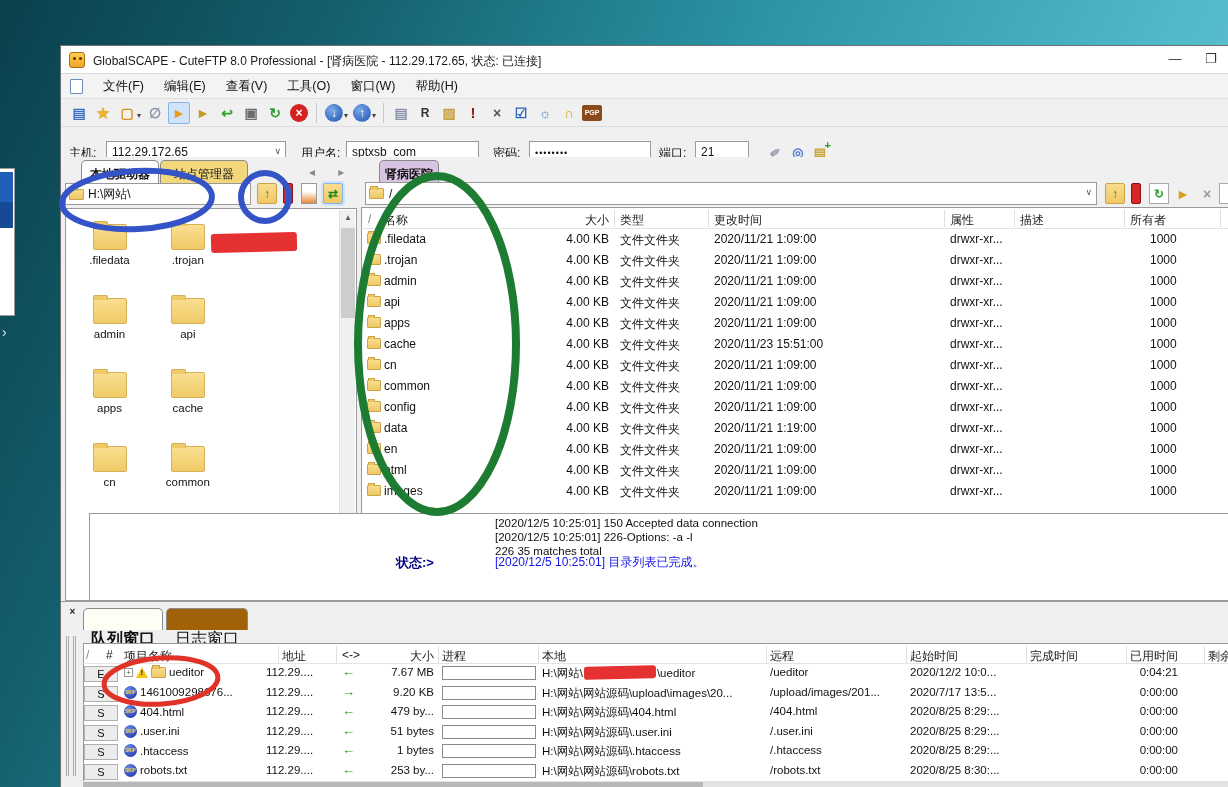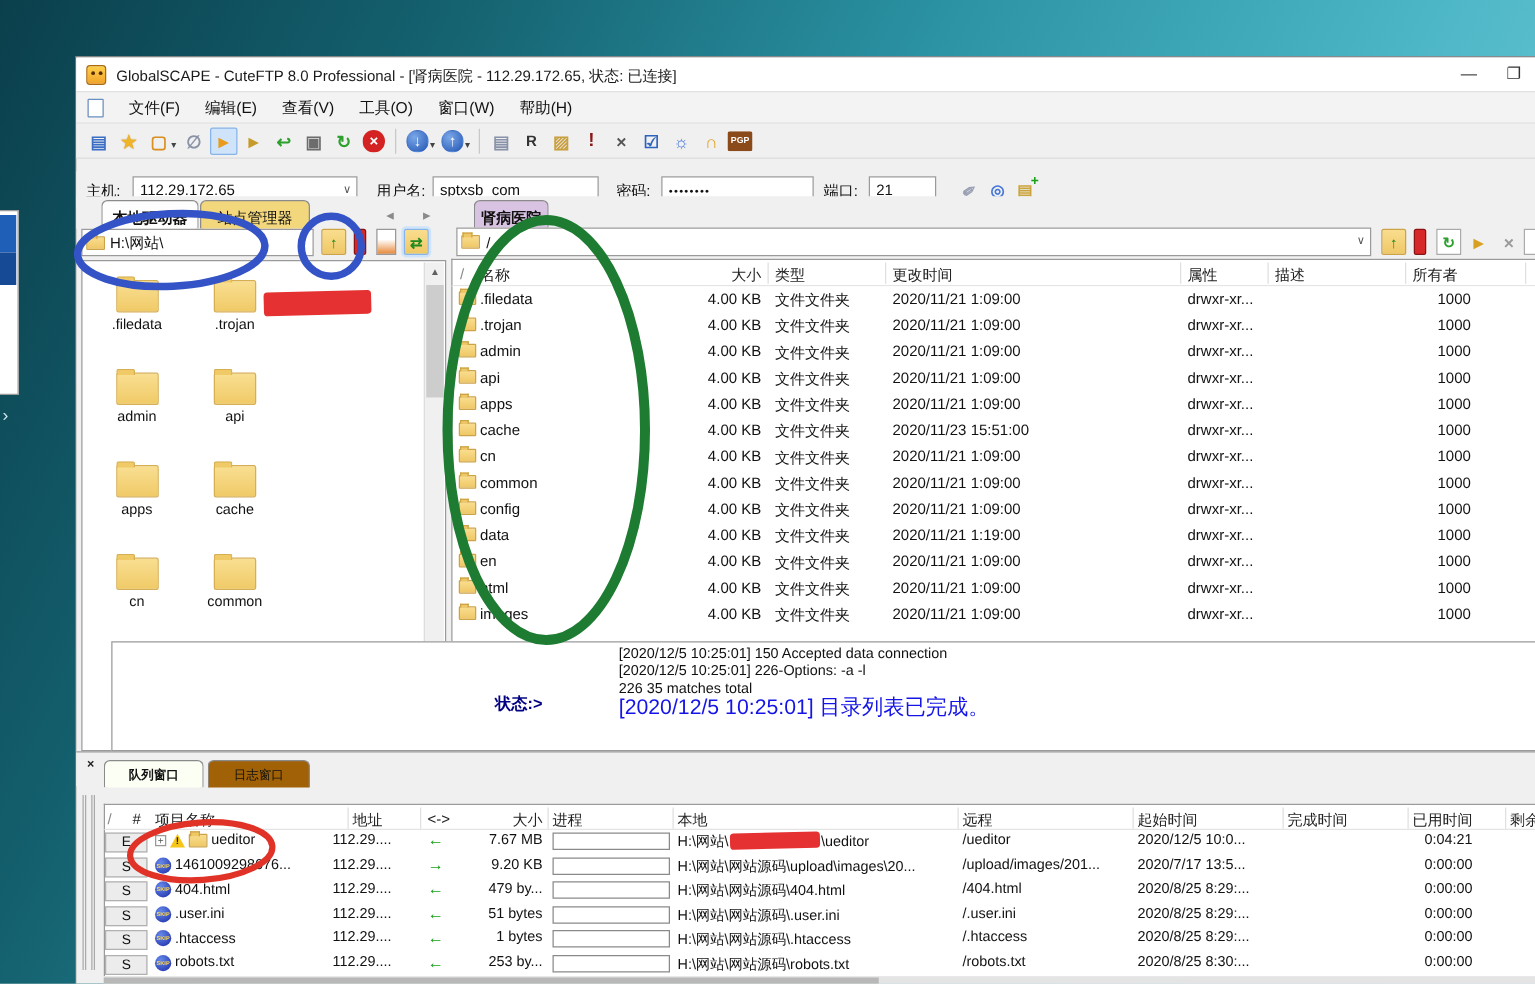--- a/index.html
+++ b/index.html
@@ -99,26 +99,26 @@
   .rc { position:absolute; top:3px; font-size:12px; white-space:nowrap; }
   .rfold { position:absolute; left:5px; top:4px; width:14px; height:11px; background:linear-gradient(#f9dd8e,#efc866); border:1px solid #cda348; border-radius:1px; }
   .rfold::before { content:""; position:absolute; top:-3px; left:0; width:5px; height:2px; background:#efc866; border:1px solid #cda348; border-bottom:none; }
   .rc-name{left:22px;} .rc-size{left:125px; width:122px; text-align:right;}
   .rc-type{left:258px;} .rc-mod{left:352px;} .rc-attr{left:588px;} .rc-owner{left:768px;margin-left:20px;}
 
   
   .logpane { left:4px; top:467px; width:1164px; height:88px; background:#fff; border:1px solid #9a9a9a;margin-left:24px; }
   .log-line { position:absolute; left:405px; font-size:11.5px; color:#111; white-space:nowrap; }
   .log-status-label { position:absolute; left:306px; top:40px; font-size:13px; color:#000080; font-weight:bold; }
-  .log-status-line { position:absolute; left:405px; top:40px; font-size:17px; color:#1414e6; white-space:nowrap; }
+  .log-status-line { position:absolute; left:405px; top:40px; font-size:12px; color:#1414e6; white-space:nowrap; }
 
   
   .qtabs { left:0; top:555px; width:1168px; height:28px; background:#f0f0f0; border-top:1px solid #9a9a9a; }
   .qclose { position:absolute; left:5px; top:4px; width:13px; height:13px; font-size:10px; font-weight:bold; line-height:12px; text-align:center; color:#222; }
-  .qtab { position:absolute; top:6px; height:22px; border:1px solid #8a8a8a; border-bottom:none; border-radius:5px 5px 0 0; font-size:10px; font-weight:bold; text-align:center; padding-top:4px; }
+  .qtab { position:absolute; top:6px; height:22px; border:1px solid #8a8a8a; border-bottom:none; border-radius:5px 5px 0 0; font-size:16px; font-weight:bold; text-align:center; padding-top:20px; }
   .qtab-queue { left:22px; width:80px; background:#fbfff4; }
   .qtab-log { left:105px; width:82px; background:#a16207; font-weight:normal; }
   .qgrip { left:5px; top:590px; width:3px; height:140px; border-left:1px solid #aaa; border-right:1px solid #aaa; }
   .qgrip2 { left:12px; top:590px; width:3px; height:140px; border-left:1px solid #aaa; border-right:1px solid #aaa; }
 
   .qheader { left:22px; top:597px; width:1146px; height:21px; background:#fff; border:1px solid #9a9a9a; border-bottom:1px solid #e4e4e4; }
   .qlist { left:22px; top:618px; width:1146px; height:117px; background:#fff; border-left:1px solid #9a9a9a; border-right:1px solid #9a9a9a; overflow:hidden; }
   .qrow { position:relative; height:19.5px; width:100%; }
   .qc { position:absolute; top:2px; font-size:11.5px; white-space:nowrap; }
   .qstatus { left:0; width:34px; height:16px; background:#ececec; border:1px solid #b0b0b0; text-align:center; line-height:15px; font-size:11px; }
@@ -601,21 +601,21 @@
           </span>
           <span class="qc qaddr">112.29....</span>
           <span class="qc qdir">←</span>
           <span class="qc qsize">7.67 MB</span>
           <span class="qprog">
             <span class="qfill p-green" style="width: 99%;"></span>
             <span class="qplabel">99%</span>
           </span>
           <span class="qc qlocal"><span>H:\网站\</span><span class="redact redact-q"></span><span>\ueditor</span></span>
           <span class="qc qremote">/ueditor</span>
-          <span class="qc qstart">2020/12/5 10:0...</span>
+          <span class="qc qstart">2020/12/2 10:0...</span>
           <span class="qc qfinish"></span>
           <span class="qc qelapsed">0:04:21</span>
           <span class="qc qremain"></span>
         </div>
 
         <div class="qrow">
           <span class="qc qstatus">S</span>
           <span class="qc qname">
 
             <span class="skipicon">SKIP</span>

